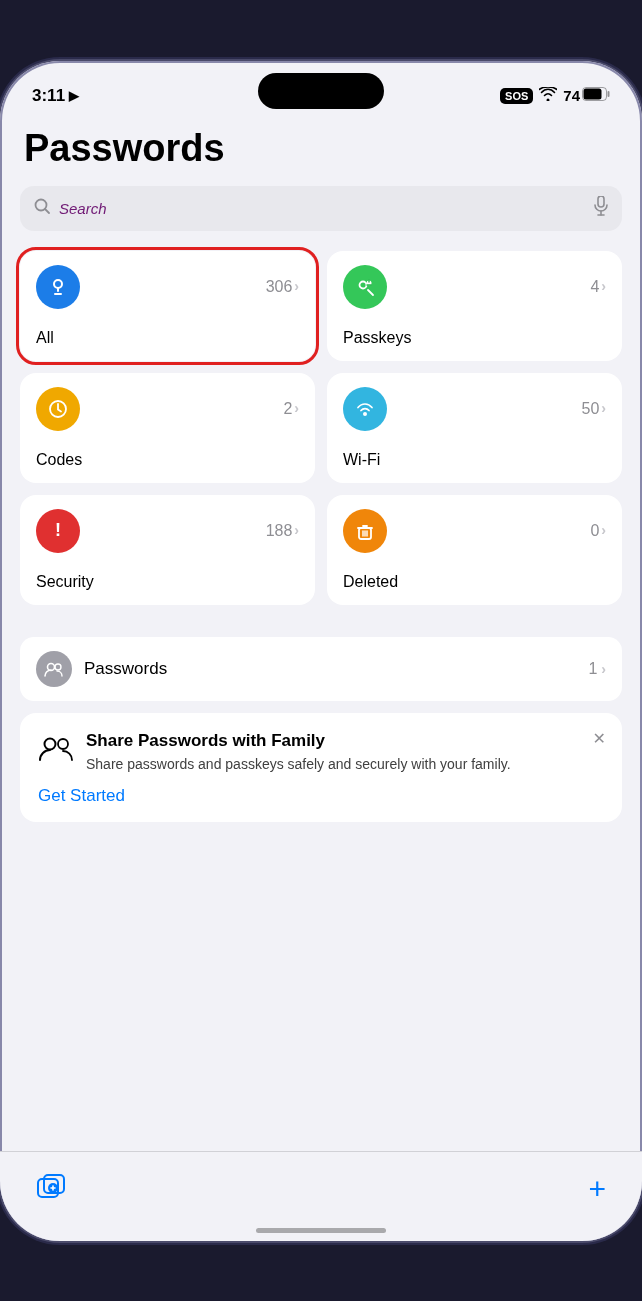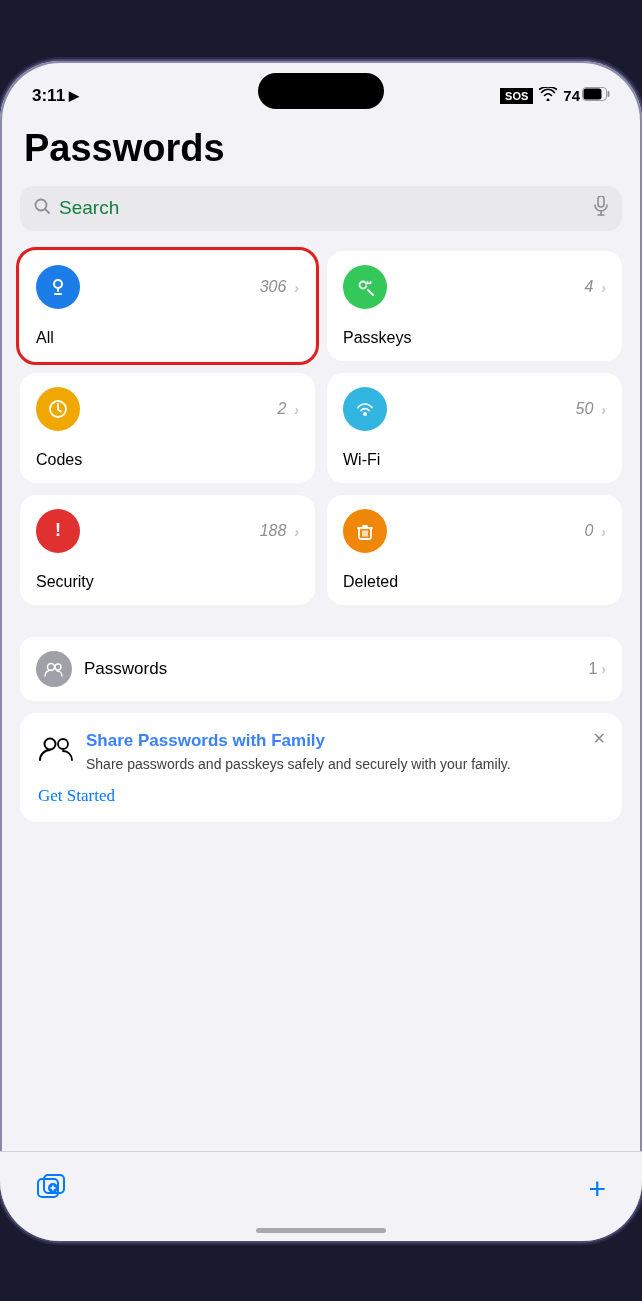--- a/index.html
+++ b/index.html
@@ -76,21 +76,21 @@
       font-weight: 600;
       color: #000;
     }
 
     .sos-badge {
       background: #000;
       color: #fff;
       font-size: 11px;
       font-weight: 700;
       padding: 2px 5px;
-      border-radius: 0;
+      border-radius: 5px;
     }
 
     
     .dynamic-island {
       position: absolute;
       top: 12px;
       left: 50%;
       transform: translateX(-50%);
       width: 126px;
       height: 36px;
@@ -123,23 +123,24 @@
       margin-bottom: 20px;
       gap: 8px;
     }
 
     .search-icon-wrap {
       color: #8e8e93;
       font-size: 16px;
     }
 
     .search-placeholder {
-      color: #15803d;
-      font-size: 19px;
+      color: #701a75;
+      font-size: 15px;
       flex: 1;
+      font-style: italic;
     }
 
     .mic-icon {
       color: #8e8e93;
       font-size: 18px;
     }
 
     
     .grid {
       display: grid;
@@ -183,23 +184,22 @@
     .icon-green { background: #34c759; }
     .icon-yellow { background: #f0a800; }
     .icon-teal { background: #32b5e0; }
     .icon-red { background: #e03030; }
     .icon-orange { background: #f0860a; }
 
     .item-count {
       color: #8e8e93;
       font-size: 16px;
       display: flex;
-      align-items: flex-end;
-      gap: 8px;
-      font-style: italic;
+      align-items: flex-start;
+      gap: 2px;
     }
 
     .chevron {
       color: #c7c7cc;
       font-size: 14px;
       font-weight: 600;
     }
 
     .item-label {
       font-size: 16px;
@@ -277,21 +277,21 @@
 
     .share-icon {
       font-size: 28px;
       color: #000;
       margin-top: 2px;
     }
 
     .share-card-text h3 {
       font-size: 17px;
       font-weight: 700;
-      color: #3b82f6;
+      color: #000000;
       margin-bottom: 4px;
     }
 
     .share-card-text p {
       font-size: 14px;
       color: #404040;
       line-height: 1.4;
     }
 
     .close-btn {
@@ -303,21 +303,20 @@
       cursor: pointer;
       font-weight: 400;
     }
 
     .get-started-link {
       color: #007aff;
       font-size: 17px;
       margin-top: 12px;
       display: block;
       cursor: pointer;
-      font-family: Liberation Serif, serif;
     }
 
     
     .bottom-bar {
       position: absolute;
       bottom: 0;
       left: 0;
       right: 0;
       height: 90px;
       background: #f2f2f7;

